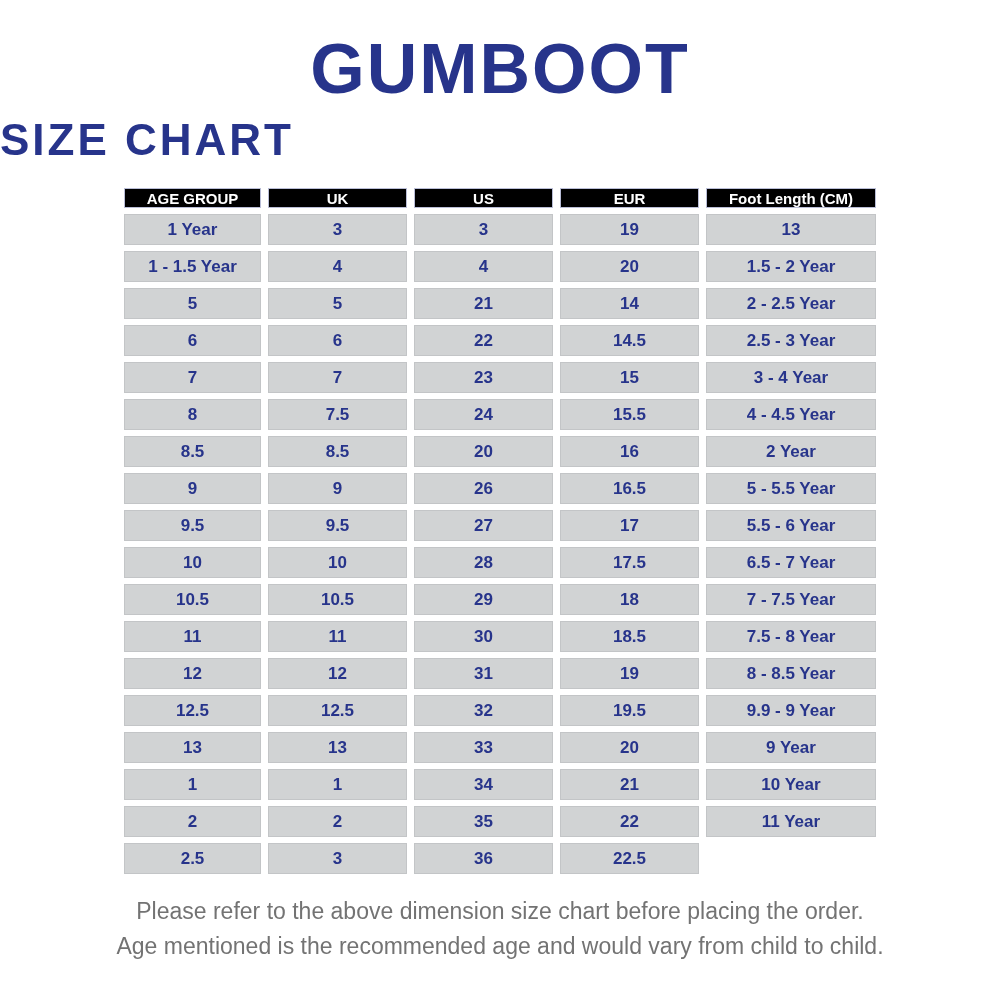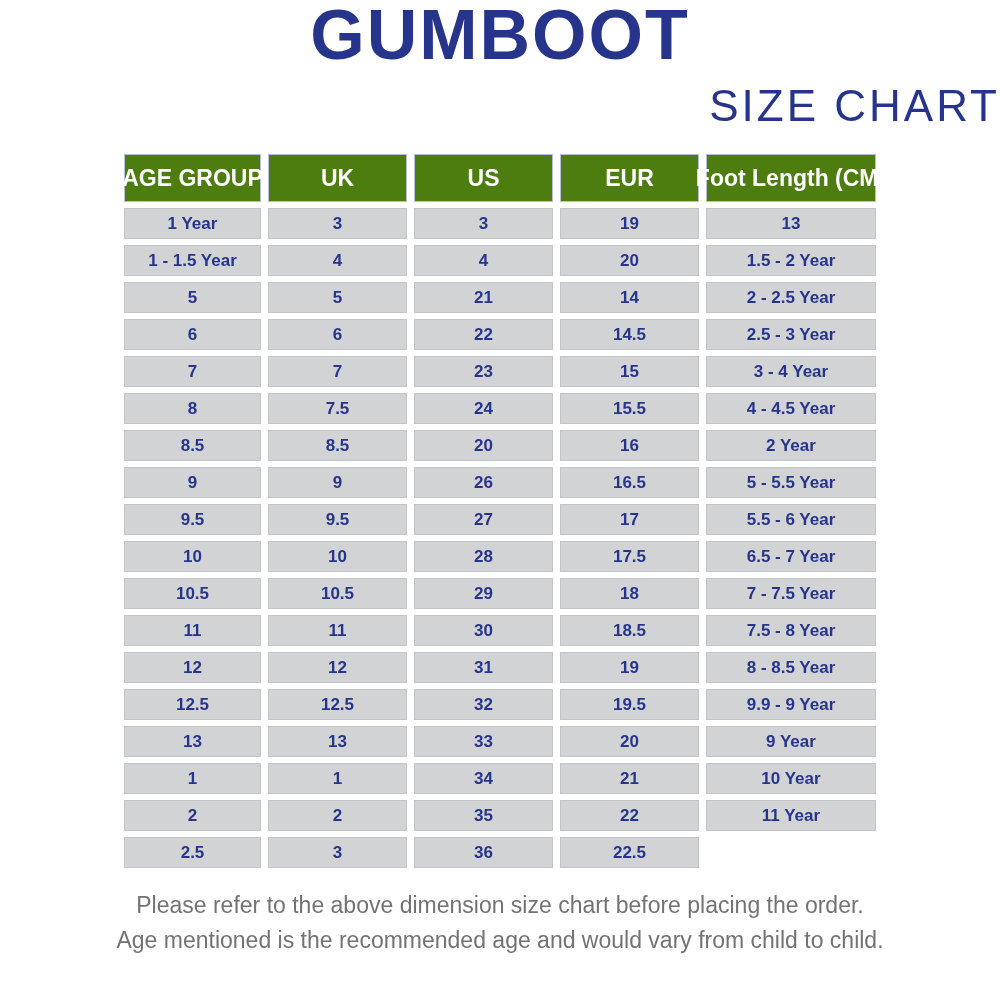--- a/index.html
+++ b/index.html
@@ -6,54 +6,55 @@
     margin: 0;
     padding: 0;
     background: #ffffff;
     font-family: "Liberation Sans", sans-serif;
   }
   .page {
     width: 1000px;
     height: 1000px;
     background: #ffffff;
     box-sizing: border-box;
+    padding-top: 34px;
     overflow: hidden;
   }
   .title {
     text-align: center;
     font-size: 70px;
     font-weight: 700;
     letter-spacing: 2px;
     color: #27348B;
     line-height: 1.0;
     margin: 0;
   }
   .subtitle {
-    text-align: right;
+    text-align: left;
     font-size: 44px;
-    font-weight: 400;
+    font-weight: 700;
     letter-spacing: 3px;
     color: #27348B;
     line-height: 1.0;
     margin: 14px 0 13px 0;
   }
   .size-table {
     width: 752px;
     margin: 26px auto 0 auto;
     display: grid;
     grid-template-columns: 137px 139px 139px 139px 170px;
     column-gap: 7px;
     row-gap: 6px;
   }
   .hcell {
-    background: #4d7c0f;
+    background: #000000;
     color: #ffffff;
-    font-size: 23px;
+    font-size: 15px;
     font-weight: 700;
-    height: 48px;
+    height: 20px;
     display: flex;
     align-items: center;
     justify-content: center;
     border: 1px solid #b9bdd6;
     box-sizing: border-box;
     white-space: nowrap;
   }
   .dcell {
     background: #D1D3D4;
     color: #27348B;

